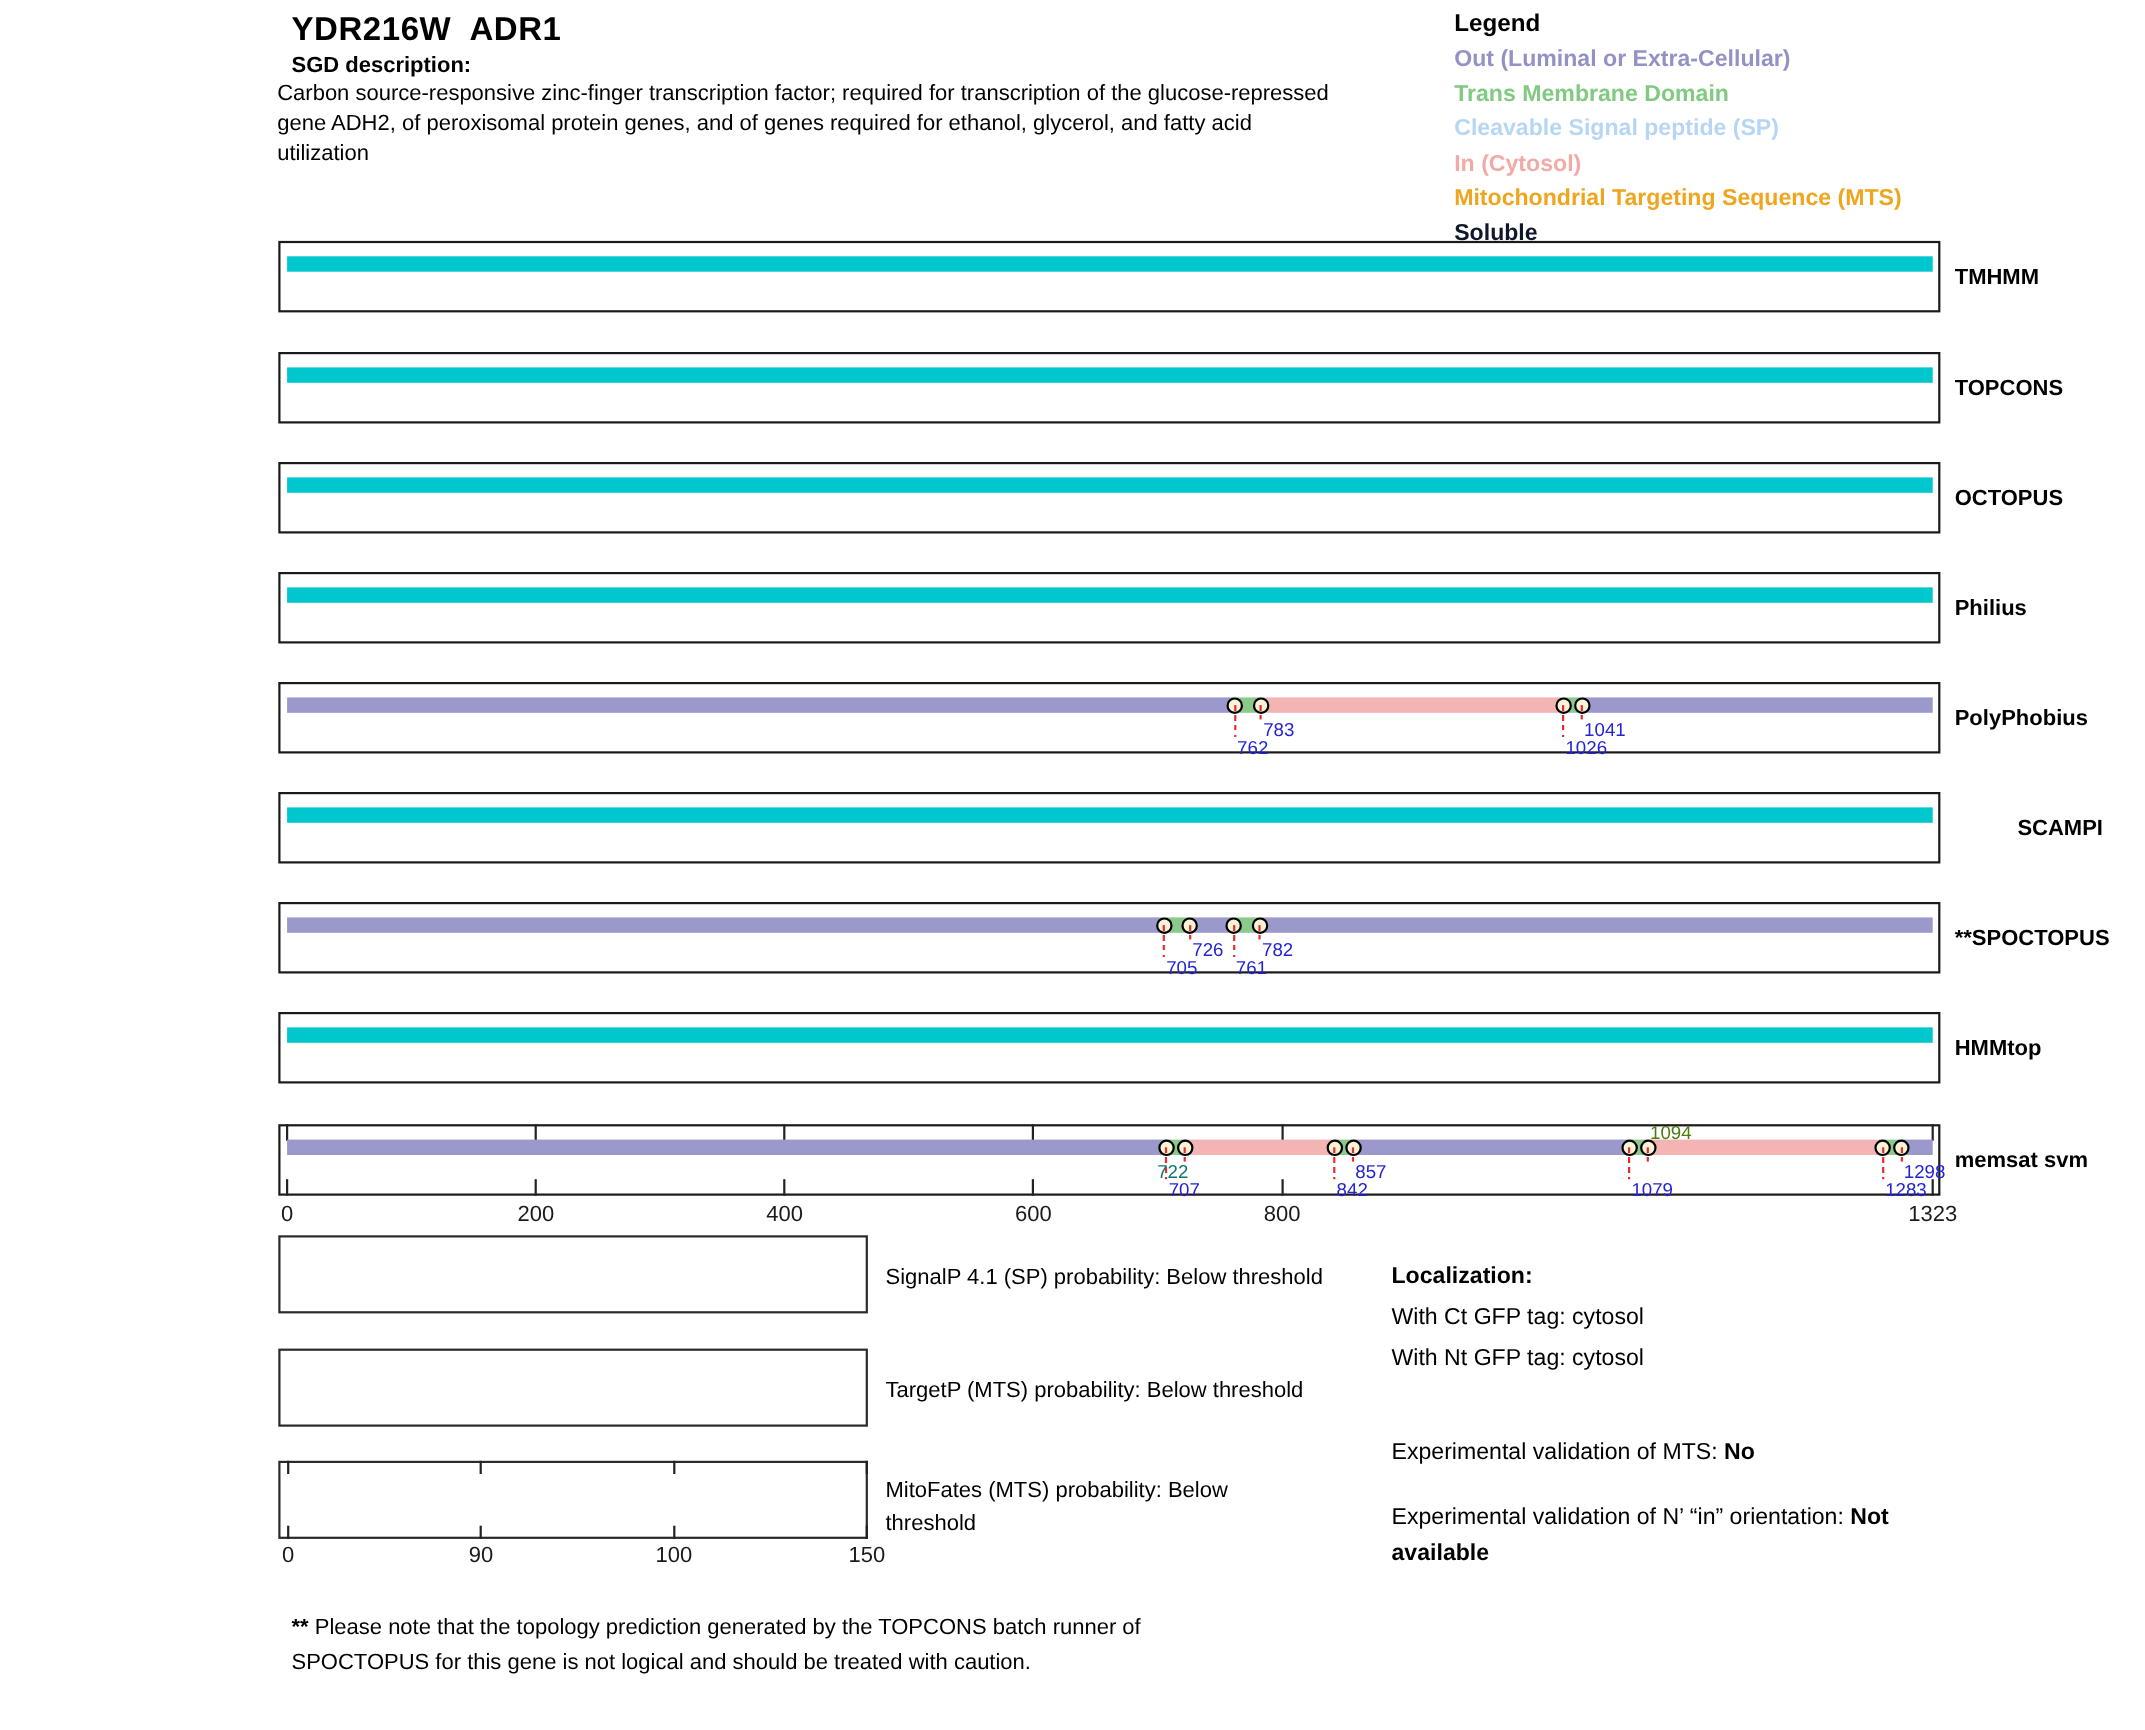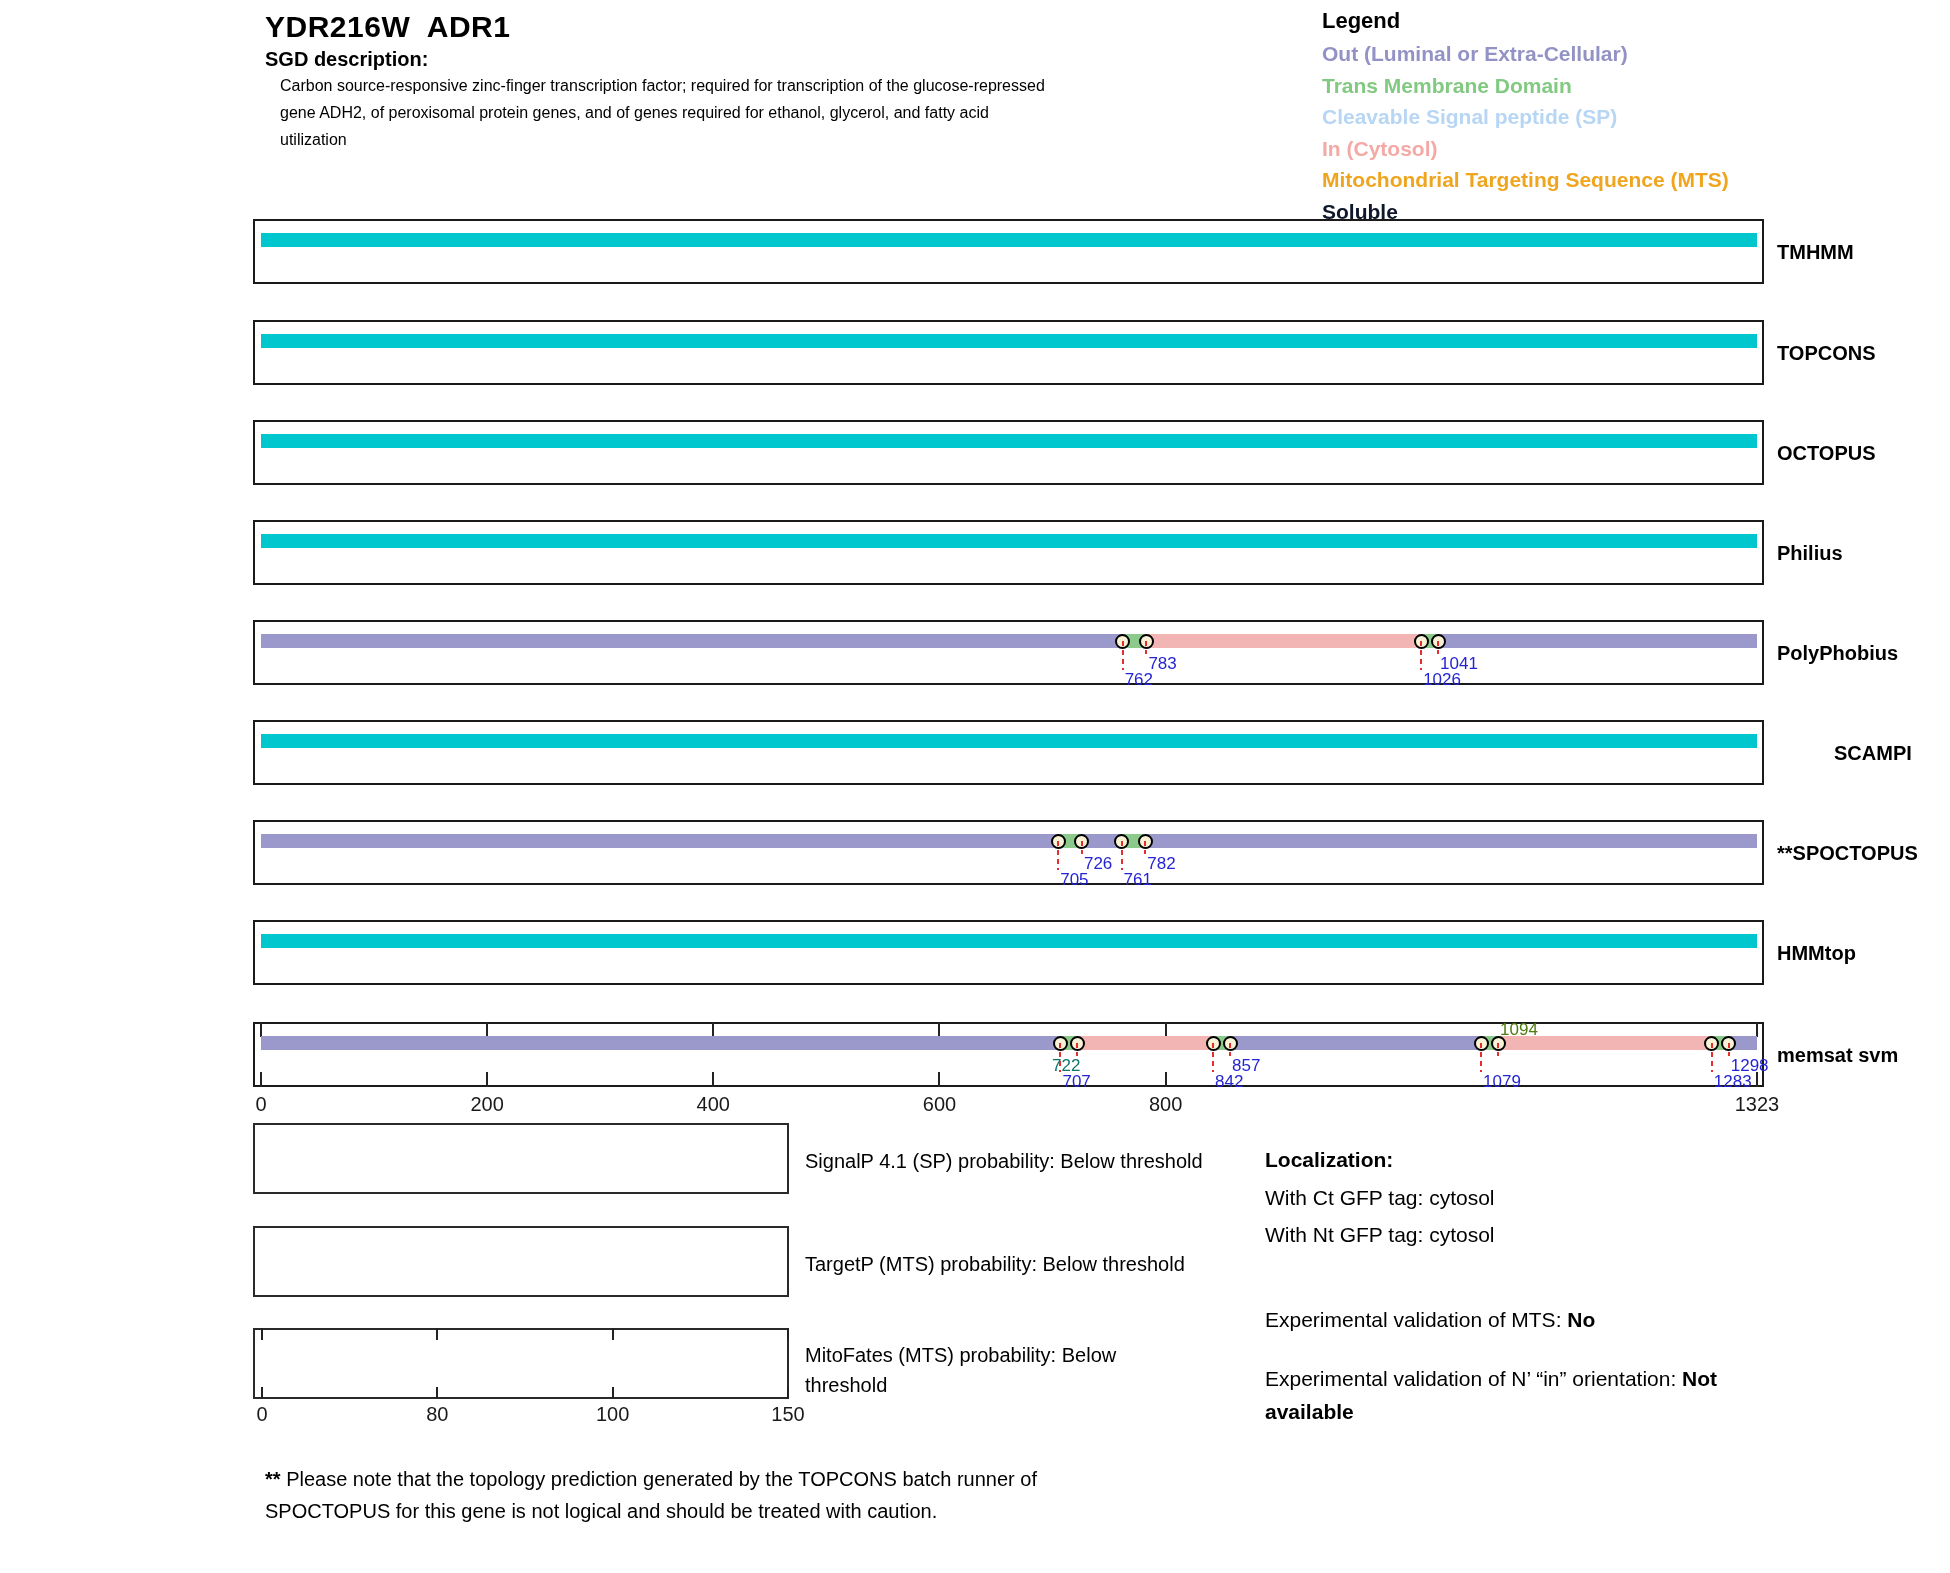--- a/index.html
+++ b/index.html
@@ -3,21 +3,21 @@
 <meta charset="utf-8">
 <style>
   html,body{margin:0;padding:0;background:#ffffff;}
   #canvas{
     position:relative;width:1950px;height:1573px;background:#ffffff;overflow:hidden;
     font-family:"Liberation Sans","DejaVu Sans",sans-serif;color:#000;
   }
   .abs{position:absolute;}
   #page-title{left:265px;top:10px;font-size:30px;font-weight:bold;white-space:pre;letter-spacing:.5px;}
   #sgd-heading{left:265px;top:48px;font-size:20px;font-weight:bold;}
-  .desc-line{left:280px;font-size:16px;line-height:27px;white-space:pre;}
+  .desc-line{left:252px;font-size:20px;line-height:27px;white-space:pre;}
   #legend{left:1322px;top:4px;}
   #legend-title{font-size:22px;font-weight:bold;line-height:34px;}
   .legend-item{font-size:21px;font-weight:bold;line-height:31.5px;white-space:nowrap;}
   .track-box{position:absolute;border:2px solid #1a1a1a;background:#fff;box-sizing:border-box;}
   .bar-seg{position:absolute;height:14px;z-index:1;}
   .track-label{position:absolute;font-size:20px;font-weight:bold;white-space:nowrap;}
   .marker-circle{position:absolute;width:15px;height:15px;border:2.5px solid #000;border-radius:50%;box-sizing:border-box;z-index:2;}
   .marker-line{position:absolute;width:2px;z-index:3;}
   .marker-value{position:absolute;font-size:17px;z-index:4;white-space:nowrap;}
   .axis-tick{position:absolute;width:2px;background:#222;z-index:0;}
@@ -164,21 +164,21 @@
       <div class="prob-box" style="left: 253px; top: 1328px; width: 536px; height: 71px;"></div>
       <div class="axis-tick" style="left: 261px; top: 1328px; height: 12px;"></div>
       <div class="axis-tick" style="left: 261px; top: 1387px; height: 12px;"></div>
       <div class="axis-tick" style="left: 436.333px; top: 1328px; height: 12px;"></div>
       <div class="axis-tick" style="left: 436.333px; top: 1387px; height: 12px;"></div>
       <div class="axis-tick" style="left: 611.667px; top: 1328px; height: 12px;"></div>
       <div class="axis-tick" style="left: 611.667px; top: 1387px; height: 12px;"></div>
       <div class="axis-tick" style="left: 787px; top: 1328px; height: 12px;"></div>
       <div class="axis-tick" style="left: 787px; top: 1387px; height: 12px;"></div>
       <div class="axis-label" style="left: 232px; top: 1403px; width: 60px;">0</div>
-      <div class="axis-label" style="left: 407.333px; top: 1403px; width: 60px;">80</div>
+      <div class="axis-label" style="left: 407.333px; top: 1403px; width: 60px;">90</div>
       <div class="axis-label" style="left: 582.667px; top: 1403px; width: 60px;">100</div>
       <div class="axis-label" style="left: 758px; top: 1403px; width: 60px;">150</div>
     </div>
 
   <div class="prob-label" style="left:805px;top:1146px;text-align:center;">SignalP 4.1 (SP) probability: Below threshold</div>
   <div class="prob-label" style="left:805px;top:1249px;">TargetP (MTS) probability: Below threshold</div>
   <div class="prob-label" style="left:805px;top:1340px;width:330px;">MitoFates (MTS) probability: Below threshold</div>
 
   <div class="loc-line" style="left:1265px;top:1148px;font-weight:bold;">Localization:</div>
   <div class="loc-line" style="left:1265px;top:1186px;">With Ct GFP tag: cytosol</div>

